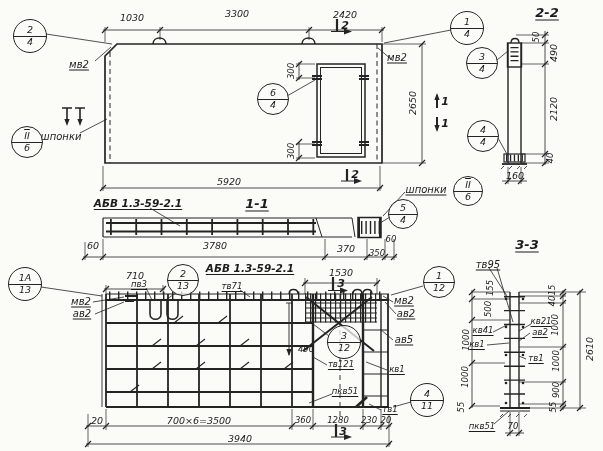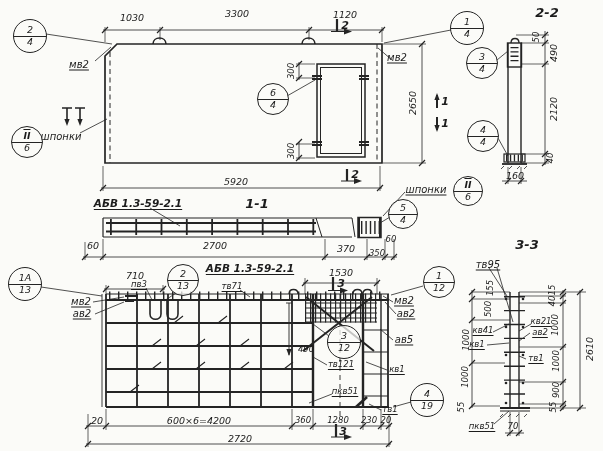--- a/index.html
+++ b/index.html
@@ -5,29 +5,29 @@
   html,body{margin:0;padding:0;background:#e8e8e6;}
   .sheet{position:relative;width:603px;height:451px;background:#fbfbf8;overflow:hidden;
          font-family:"DejaVu Sans",sans-serif;}
   .sheet svg{position:absolute;left:0;top:0;}
   .lbl{position:absolute;transform:translate(-50%,-50%);font:italic 10px "DejaVu Sans",sans-serif;
        color:#1c1c1c;white-space:nowrap;z-index:2;}
   .dim{font-size:9.5px;}
   .sm{font-size:8.5px;}
   .vrt{transform:translate(-50%,-50%) rotate(-90deg);}
   .ul{text-decoration:underline;text-underline-offset:2px;}
-  .ttl{font:italic bold 13px "DejaVu Sans",sans-serif;text-underline-offset:3px;}
+  .ttl{font:italic bold 13px "DejaVu Sans",sans-serif;text-decoration:underline;text-underline-offset:3px;}
   .mark-ttl{font:italic bold 10.5px "DejaVu Sans",sans-serif;text-decoration:underline;text-underline-offset:2px;}
   .mk{font:italic bold 11px "DejaVu Sans",sans-serif;}
   .co{position:absolute;transform:translate(-50%,-50%);border:1.4px solid #242424;border-radius:50%;
       display:flex;flex-direction:column;align-items:stretch;justify-content:center;text-align:center;
       font:italic 9.5px/1.15 "DejaVu Sans",sans-serif;color:#1c1c1c;background:rgba(251,251,248,.75);z-index:3;}
   .cn{border-bottom:1.1px solid #242424;padding:0 2px;}
   .cd{padding:0 2px;}
-  .ovl{text-decoration:overline;font-weight:bold;}
+  .ovl{text-decoration:overline;}
 </style>
 </head>
 <body>
 
 <div class="sheet">
 
 <svg width="603" height="451" viewBox="0 0 603 451">
 
   <g stroke="#242424" fill="none">
     <path d="M117,44 H382 V163 H105 V56 Z" stroke-width="1.7"></path>
@@ -201,24 +201,24 @@
         <circle cx="523" cy="355" r="1.3"></circle>
     <circle cx="506" cy="383" r="1.3"></circle>
         <circle cx="523" cy="383" r="1.3"></circle>
     <circle cx="506" cy="403" r="1.3"></circle>
         <circle cx="523" cy="403" r="1.3"></circle>
   </g>
 </svg>
 
 <span class="lbl dim" style="left:132px;top:17px">1030</span>
 <span class="lbl dim" style="left:237px;top:13px">3300</span>
-<span class="lbl dim" style="left:345px;top:14px">1120</span>
+<span class="lbl dim" style="left:345px;top:14px">2420</span>
 <span class="lbl mk" style="left:345px;top:25px">2</span>
 <span class="lbl mk" style="left:355px;top:174px">2</span>
-<span class="lbl dim" style="left:236px;top:181px">5920</span>
+<span class="lbl dim" style="left:229px;top:181px">5920</span>
 <span class="lbl dim vrt" style="left:412px;top:103px">2650</span>
 <span class="lbl dim vrt sm" style="left:291px;top:71px">300</span>
 <span class="lbl dim vrt sm" style="left:291px;top:151px">300</span>
 <span class="lbl ul" style="left:79px;top:64px">мв2</span>
 <span class="lbl ul" style="left:397px;top:57px">мв2</span>
 <span class="lbl" style="left:61px;top:136px">шпонки</span>
 <span class="lbl mk" style="left:445px;top:101px">1</span>
 <span class="lbl mk" style="left:445px;top:123px">1</span>
 
 <div class="co" style="left:30px;top:36px;width:32px;height:32px">
@@ -249,21 +249,21 @@
   <span class="cd">4</span>
 </div>
 <div class="co" style="left:483px;top:136px;width:30px;height:30px">
   <span class="cn">4</span>
   <span class="cd">4</span>
 </div>
 
 <span class="lbl mark-ttl" style="left:138px;top:203px">АБВ 1.3-59-2.1</span>
 <span class="lbl ttl" style="left:257px;top:203px">1-1</span>
 <span class="lbl dim" style="left:93px;top:245px">60</span>
-<span class="lbl dim" style="left:215px;top:245px">2700</span>
+<span class="lbl dim" style="left:215px;top:245px">3780</span>
 <span class="lbl dim" style="left:346px;top:248px">370</span>
 <span class="lbl dim sm" style="left:377px;top:253px">350</span>
 <span class="lbl dim sm" style="left:391px;top:239px">60</span>
 <span class="lbl ul" style="left:426px;top:189px">шпонки</span>
 <div class="co" style="left:403px;top:214px;width:28px;height:28px">
   <span class="cn">5</span>
   <span class="cd">4</span>
 </div>
 <div class="co" style="left:468px;top:191px;width:28px;height:28px">
   <span class="cn ovl">II</span>
@@ -280,47 +280,47 @@
 <span class="lbl ul" style="left:82px;top:313px">ав2</span>
 <span class="lbl ul" style="left:404px;top:300px">мв2</span>
 <span class="lbl ul" style="left:406px;top:313px">ав2</span>
 <span class="lbl ul" style="left:404px;top:339px">ав5</span>
 <span class="lbl ul sm" style="left:341px;top:364px">тв121</span>
 <span class="lbl ul sm" style="left:397px;top:369px">кв1</span>
 <span class="lbl dim sm" style="left:306px;top:349px">490</span>
 <span class="lbl ul sm" style="left:345px;top:391px">пкв51</span>
 <span class="lbl ul sm" style="left:390px;top:409px">тв1</span>
 <span class="lbl dim" style="left:97px;top:420px">20</span>
-<span class="lbl dim" style="left:199px;top:420px">600×6=4200</span>
+<span class="lbl dim" style="left:199px;top:420px">700×6=3500</span>
 <span class="lbl dim sm" style="left:303px;top:420px">360</span>
 <span class="lbl dim sm" style="left:338px;top:420px">1280</span>
 <span class="lbl dim sm" style="left:369px;top:420px">230</span>
 <span class="lbl dim sm" style="left:386px;top:420px">20</span>
-<span class="lbl dim" style="left:240px;top:438px">2720</span>
+<span class="lbl dim" style="left:240px;top:438px">3940</span>
 <span class="lbl mk" style="left:343px;top:431px">3</span>
 
 <div class="co" style="left:25px;top:284px;width:32px;height:32px">
   <span class="cn">1А</span>
   <span class="cd">13</span>
 </div>
 <div class="co" style="left:183px;top:280px;width:30px;height:30px">
   <span class="cn">2</span>
   <span class="cd">13</span>
 </div>
 <div class="co" style="left:439px;top:282px;width:30px;height:30px">
   <span class="cn">1</span>
   <span class="cd">12</span>
 </div>
 <div class="co" style="left:344px;top:342px;width:32px;height:32px">
   <span class="cn">3</span>
   <span class="cd">12</span>
 </div>
 <div class="co" style="left:427px;top:400px;width:32px;height:32px">
   <span class="cn">4</span>
-  <span class="cd">19</span>
+  <span class="cd">11</span>
 </div>
 
 <span class="lbl ttl" style="left:527px;top:244px">3-3</span>
 <span class="lbl ul" style="left:488px;top:264px">тв95</span>
 <span class="lbl dim vrt sm" style="left:490px;top:288px">155</span>
 <span class="lbl dim vrt sm" style="left:488px;top:309px">500</span>
 <span class="lbl dim vrt sm" style="left:466px;top:340px">1000</span>
 <span class="lbl dim vrt sm" style="left:465px;top:377px">1000</span>
 <span class="lbl dim vrt sm" style="left:461px;top:407px">55</span>
 <span class="lbl ul sm" style="left:483px;top:330px">кв41</span>

